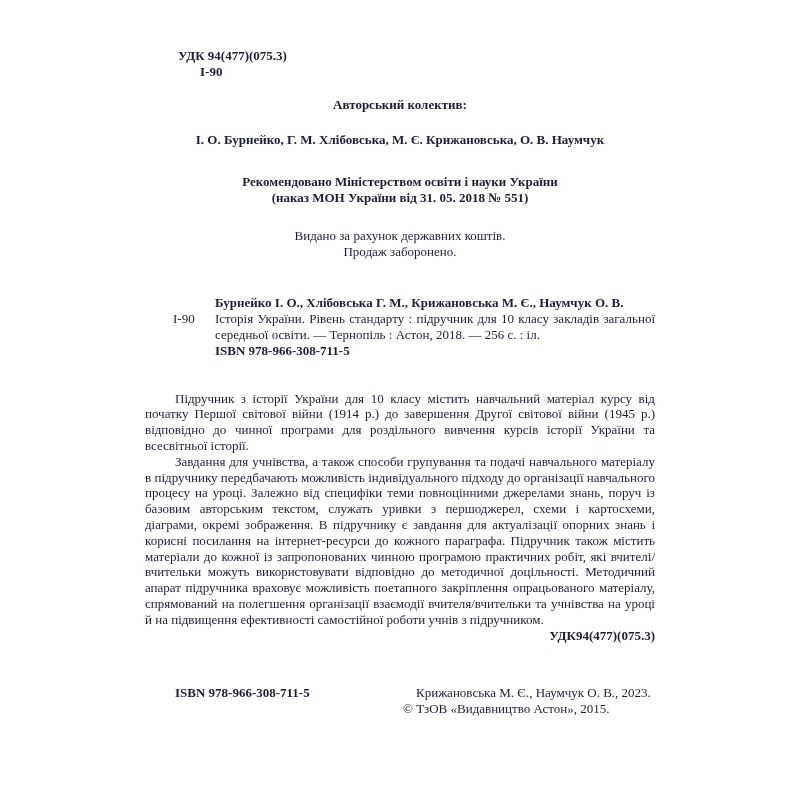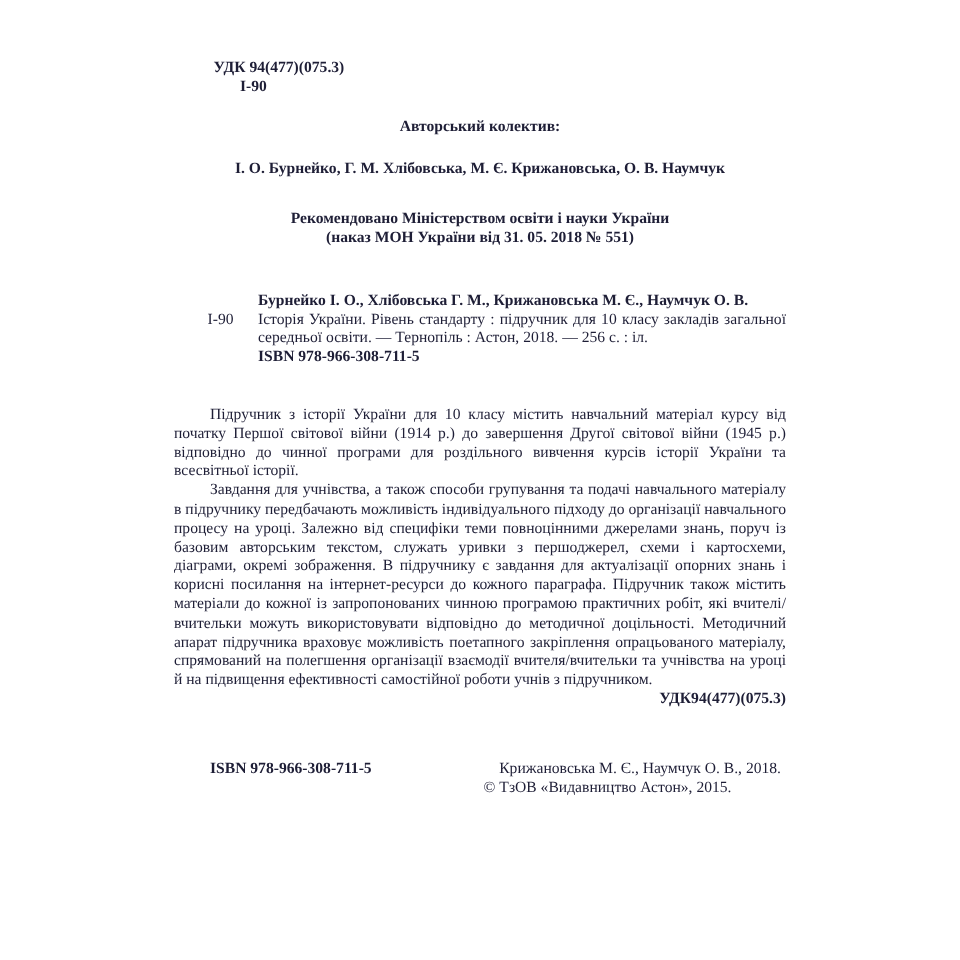--- a/index.html
+++ b/index.html
@@ -100,37 +100,39 @@
 
     <div class="authors-heading">Авторський колектив:</div>
     <div class="authors-line">І. О. Бурнейко, Г. М. Хлібовська, М. Є. Крижановська, О. В. Наумчук</div>
 
     <div class="recommendation">
       <div>Рекомендовано Міністерством освіти і науки України</div>
       <div>(наказ МОН України від 31. 05. 2018  № 551)</div>
     </div>
 
     <div class="funding">
+      <div>Видано за рахунок державних коштів.</div>
+      <div>Продаж заборонено.</div>
     </div>
 
     <div class="biblio">
       <span class="biblio-index">І-90</span>
       <div class="biblio-authors">Бурнейко І. О., Хлібовська Г. М., Крижановська М. Є., Наумчук О. В.</div>
       <div class="biblio-desc">Історія України.   Рівень стандарту : підручник для 10 класу закладів загальної середньої освіти.  — Тернопіль : Астон, 2018. — 256 с.  : іл.</div>
       <div class="biblio-isbn">ISBN 978-966-308-711-5</div>
     </div>
 
     <div class="annotation">
       <p>Підручник з історії України для 10 класу містить навчальний матеріал курсу від початку Першої світової війни (1914 р.) до завершення Другої світової війни (1945 р.) відповідно до чинної програми для роздільного вивчення курсів історії України та всесвітньої історії.</p>
       <p>Завдання для учнівства, а також способи групування та подачі навчального матеріалу в підручнику передбачають можливість індивідуального підходу до організації навчального процесу на уроці. Залежно від специфіки теми повноцінними джерелами знань, поруч із базовим авторським текстом, служать уривки з першоджерел, схеми і картосхеми, діаграми, окремі зображення. В підручнику є завдання для актуалізації опорних знань і корисні посилання на інтернет-ресурси до кожного параграфа. Підручник також містить матеріали до кожної із запропонованих чинною програмою практичних робіт, які вчителі/вчительки можуть використовувати відповідно до методичної доцільності. Методичний апарат підручника враховує можливість поетапного закріплення опрацьованого матеріалу, спрямований на полегшення організації взаємодії вчителя/вчительки та учнівства на уроці й на підвищення ефективності самостійної роботи учнів з підручником.</p>
       <div class="udc-bottom">УДК94(477)(075.3)</div>
     </div>
 
     <div class="footer">
       <div class="footer-isbn">ISBN 978-966-308-711-5</div>
       <div class="footer-copyright">
-        <div class="indented">Крижановська М. Є., Наумчук О. В.,  2018.</div>
+        <div class="indented">Крижановська М. Є., Наумчук О. В.,  2023.</div>
         <div>© ТзОВ «Видавництво Астон», 2015.</div>
       </div>
     </div>
 
   </div>
 </div>
 
 </body></html>

